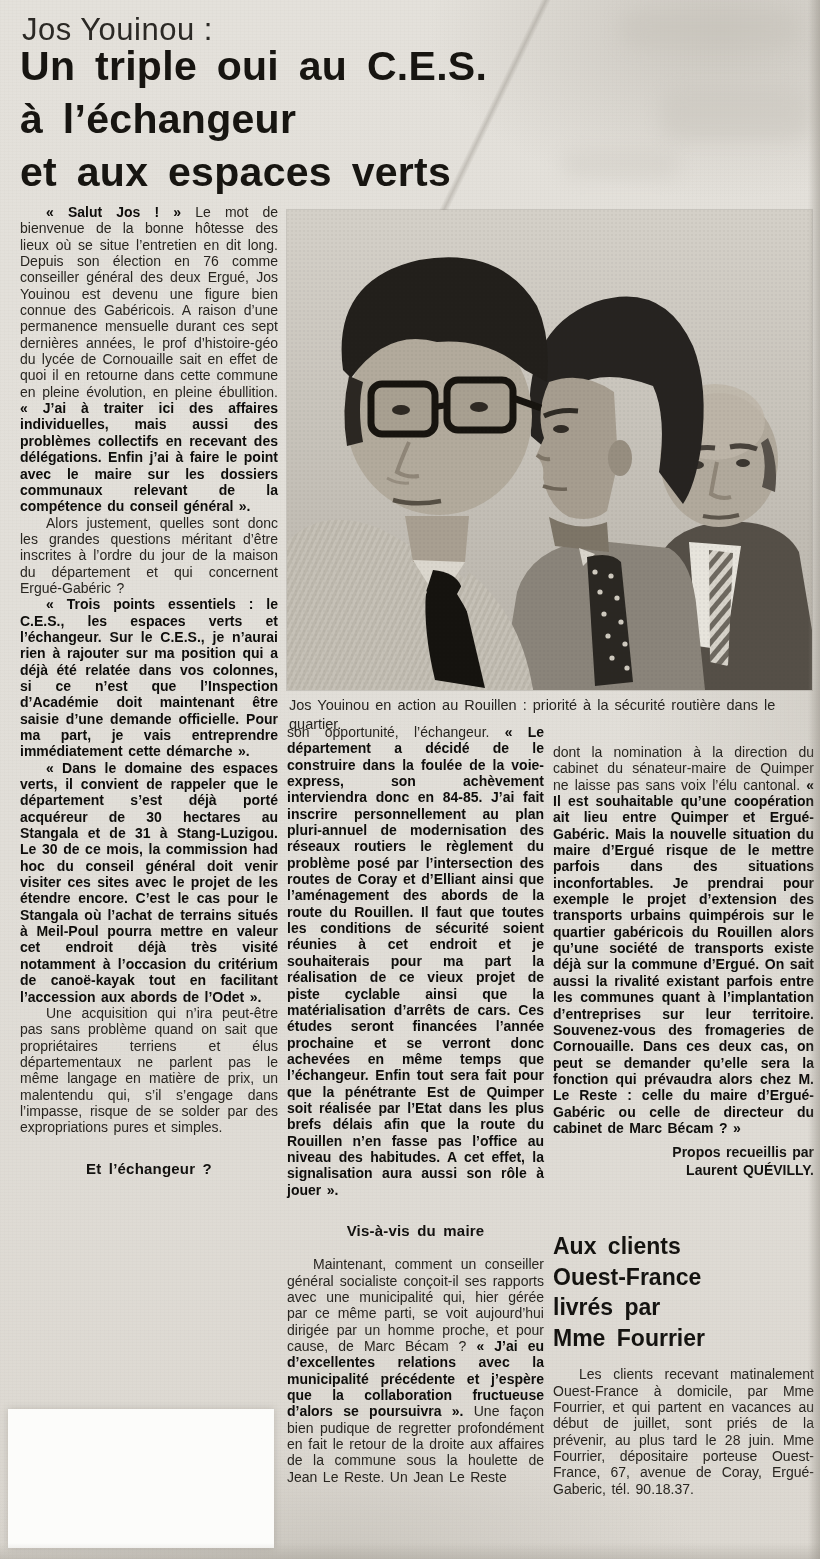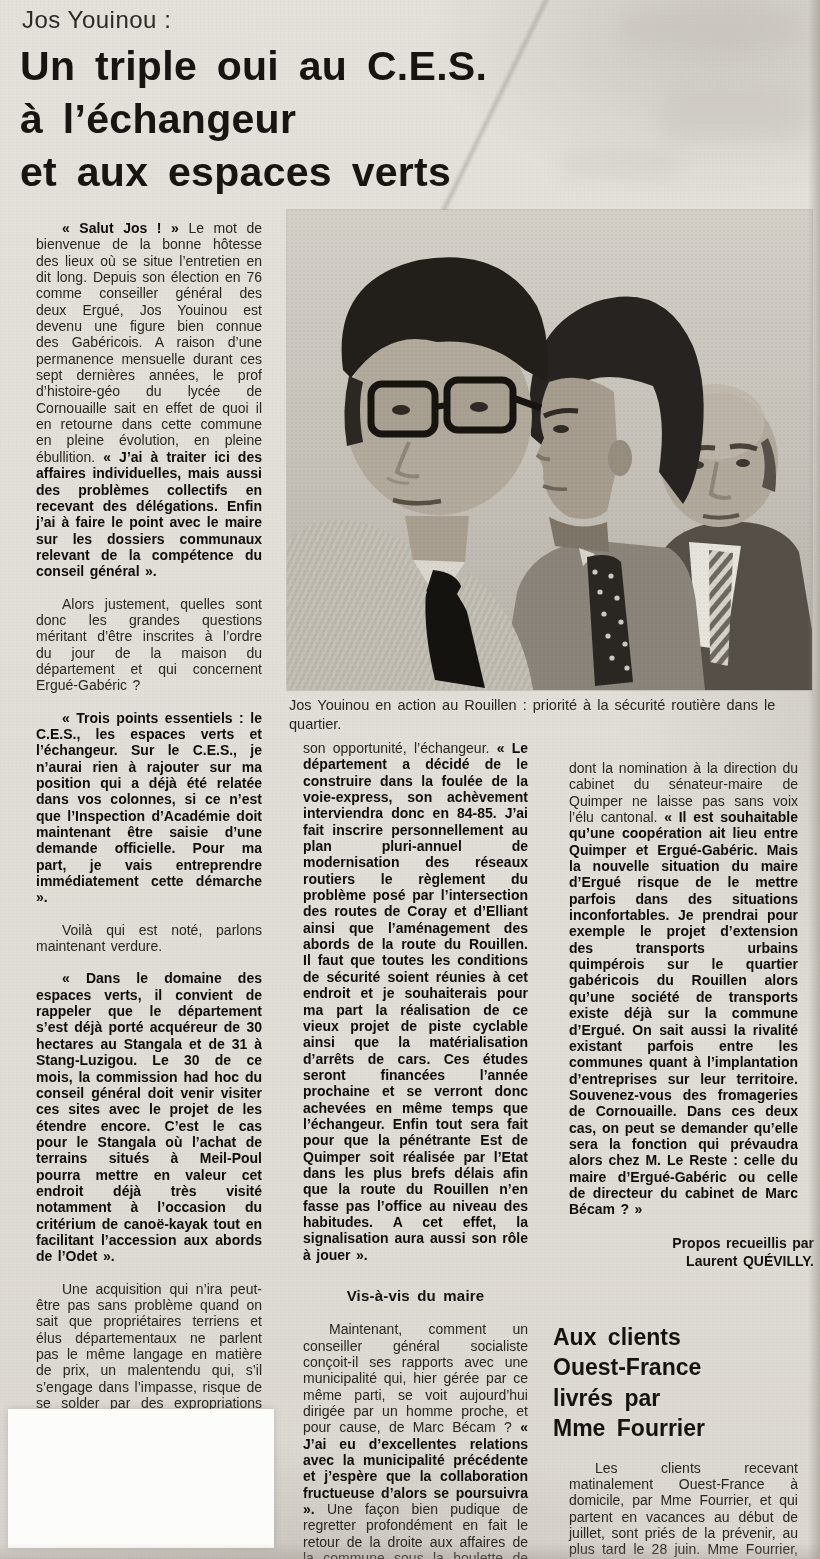--- a/index.html
+++ b/index.html
@@ -18,30 +18,30 @@
   .edge-right{position:absolute;top:0;right:0;width:12px;height:100%;
     background:linear-gradient(90deg,rgba(150,145,136,0),rgba(150,145,136,.55));}
   .crease{position:absolute;left:548px;top:-14px;width:9px;height:300px;opacity:.55;
     background:linear-gradient(90deg,rgba(140,135,126,0),rgba(140,135,126,.65),rgba(140,135,126,0));
     transform:rotate(26deg);transform-origin:top left;}
   .ghost{position:absolute;background:#c9c5bd;filter:blur(9px);border-radius:18px;}
   .g1{left:620px;top:12px;width:180px;height:34px;opacity:.6;}
   .g2{left:660px;top:88px;width:150px;height:52px;opacity:.45;}
   .g3{left:560px;top:150px;width:120px;height:30px;opacity:.3;}
 
-  .kicker{position:absolute;left:22px;top:6px;font-size:24px;letter-spacing:.5px;color:#2b2925;}
+  .kicker{position:absolute;left:22px;top:12px;font-size:31px;letter-spacing:.5px;color:#2b2925;}
   .headline{position:absolute;left:20px;top:40px;font-size:41px;font-weight:700;line-height:53px;
     color:#171511;letter-spacing:.3px;word-spacing:8px;}
 
   .col{position:absolute;width:258px;font-size:14px;line-height:16.35px;text-align:justify;
     color:#282520;word-spacing:1.6px;hyphens:auto;-webkit-hyphens:auto;}
   .col1{left:20px;top:204px;}
   .col2{left:287px;top:724px;width:257px;}
   .col3{left:553px;top:744px;width:261px;}
-  .para{margin:16px;text-indent:26px;}
+  .para{margin:0;text-indent:26px;}
   .para.noindent{text-indent:0;}
   .b{font-weight:700;color:#0e0d0b;}
   h2.sub{font-size:15px;font-weight:700;text-align:center;text-indent:0;
     margin:25px 0 17px;color:#131210;word-spacing:3px;letter-spacing:.2px;}
   .byline{font-weight:700;text-align:right;text-indent:0;margin:7px 0 0;line-height:18px;color:#131210;}
   .side-head{font-size:23px;font-weight:700;line-height:30.5px;margin:52px 0 13px;
     text-indent:0;text-align:left;word-spacing:5px;color:#141310;}
 
   .photo{position:absolute;left:287px;top:210px;width:525px;height:480px;background:#c8c4bc;
     box-shadow:0 0 0 1px rgba(120,115,106,.25);}
@@ -155,21 +155,20 @@
       <rect width="525" height="480" fill="url(#ht)"></rect>
     </svg>
   </div>
 
   <div class="caption">Jos Youinou en action au Rouillen : priorité à la sécurité routière dans le quartier.</div>
 
   <div class="col col1">
       <p class="para"><span class="b">« Salut Jos ! » </span><span>Le mot de bienvenue de la bonne hôtesse des lieux où se situe l’entretien en dit long. Depuis son élection en 76 comme conseiller général des deux Ergué, Jos Youinou est devenu une figure bien connue des Gabéricois. A raison d’une permanence mensuelle durant ces sept dernières années, le prof d’histoire-géo du lycée de Cornouaille sait en effet de quoi il en retourne dans cette commune en pleine évolution, en pleine ébullition. </span><span class="b">« J’ai à traiter ici des affaires individuelles, mais aussi des problèmes collectifs en recevant des délégations. Enfin j’ai à faire le point avec le maire sur les dossiers communaux relevant de la compétence du conseil général ».</span></p>
       <p class="para"><span>Alors justement, quelles sont donc les grandes questions méritant d’être inscrites à l’ordre du jour de la maison du département et qui concernent Ergué-Gabéric ?</span></p>
       <p class="para"><span class="b">« Trois points essentiels : le C.E.S., les espaces verts et l’échangeur. Sur le C.E.S., je n’aurai rien à rajouter sur ma position qui a déjà été relatée dans vos colonnes, si ce n’est que l’Inspection d’Académie doit maintenant être saisie d’une demande officielle. Pour ma part, je vais entreprendre immédiatement cette démarche ».</span></p>
-      <p class="para"><span>Voilà qui est noté, parlons maintenant verdure.</span></p>
       <p class="para"><span class="b">« Dans le domaine des espaces verts, il convient de rappeler que le département s’est déjà porté acquéreur de 30 hectares au Stangala et de 31 à Stang-Luzigou. Le 30 de ce mois, la commission had hoc du conseil général doit venir visiter ces sites avec le projet de les étendre encore. C’est le cas pour le Stangala où l’achat de terrains situés à Meil-Poul pourra mettre en valeur cet endroit déjà très visité notamment à l’occasion du critérium de canoë-kayak tout en facilitant l’accession aux abords de l’Odet ».</span></p>
       <p class="para"><span>Une acquisition qui n’ira peut-être pas sans problème quand on sait que propriétaires terriens et élus départementaux ne parlent pas le même langage en matière de prix, un malentendu qui, s’il s’engage dans l’impasse, risque de se solder par des expropriations pures et simples.</span></p>
       <h2 class="sub">Et l’échangeur ?</h2>
     </div>
   <div class="col col2">
       <p class="para noindent"><span>son opportunité, l’échangeur. </span><span class="b">« Le département a décidé de le construire dans la foulée de la voie-express, son achèvement interviendra donc en 84-85. J’ai fait inscrire personnellement au plan pluri-annuel de modernisation des réseaux routiers le règlement du problème posé par l’intersection des routes de Coray et d’Elliant ainsi que l’aménagement des abords de la route du Rouillen. Il faut que toutes les conditions de sécurité soient réunies à cet endroit et je souhaiterais pour ma part la réalisation de ce vieux projet de piste cyclable ainsi que la matérialisation d’arrêts de cars. Ces études seront financées l’année prochaine et se verront donc achevées en même temps que l’échangeur. Enfin tout sera fait pour que la pénétrante Est de Quimper soit réalisée par l’Etat dans les plus brefs délais afin que la route du Rouillen n’en fasse pas l’office au niveau des habitudes. A cet effet, la signalisation aura aussi son rôle à jouer ».</span></p>
       <h2 class="sub">Vis-à-vis du maire</h2>
       <p class="para"><span>Maintenant, comment un conseiller général socialiste conçoit-il ses rapports avec une municipalité qui, hier gérée par ce même parti, se voit aujourd’hui dirigée par un homme proche, et pour cause, de Marc Bécam ? </span><span class="b">« J’ai eu d’excellentes relations avec la municipalité précédente et j’espère que la collaboration fructueuse d’alors se poursuivra ».</span><span> Une façon bien pudique de regretter profondément en fait le retour de la droite aux affaires de la commune sous la houlette de Jean Le Reste. Un Jean Le Reste</span></p>
     </div>
   <div class="col col3">

